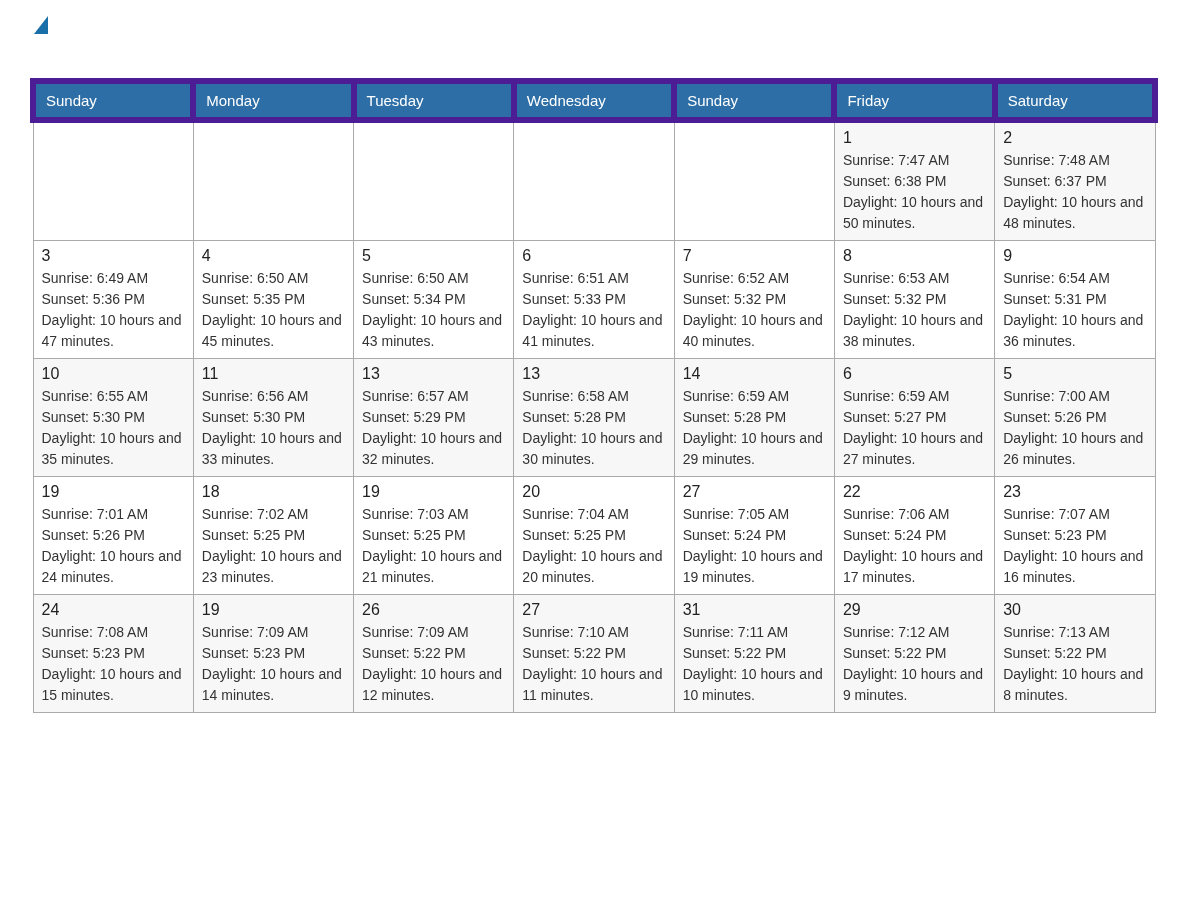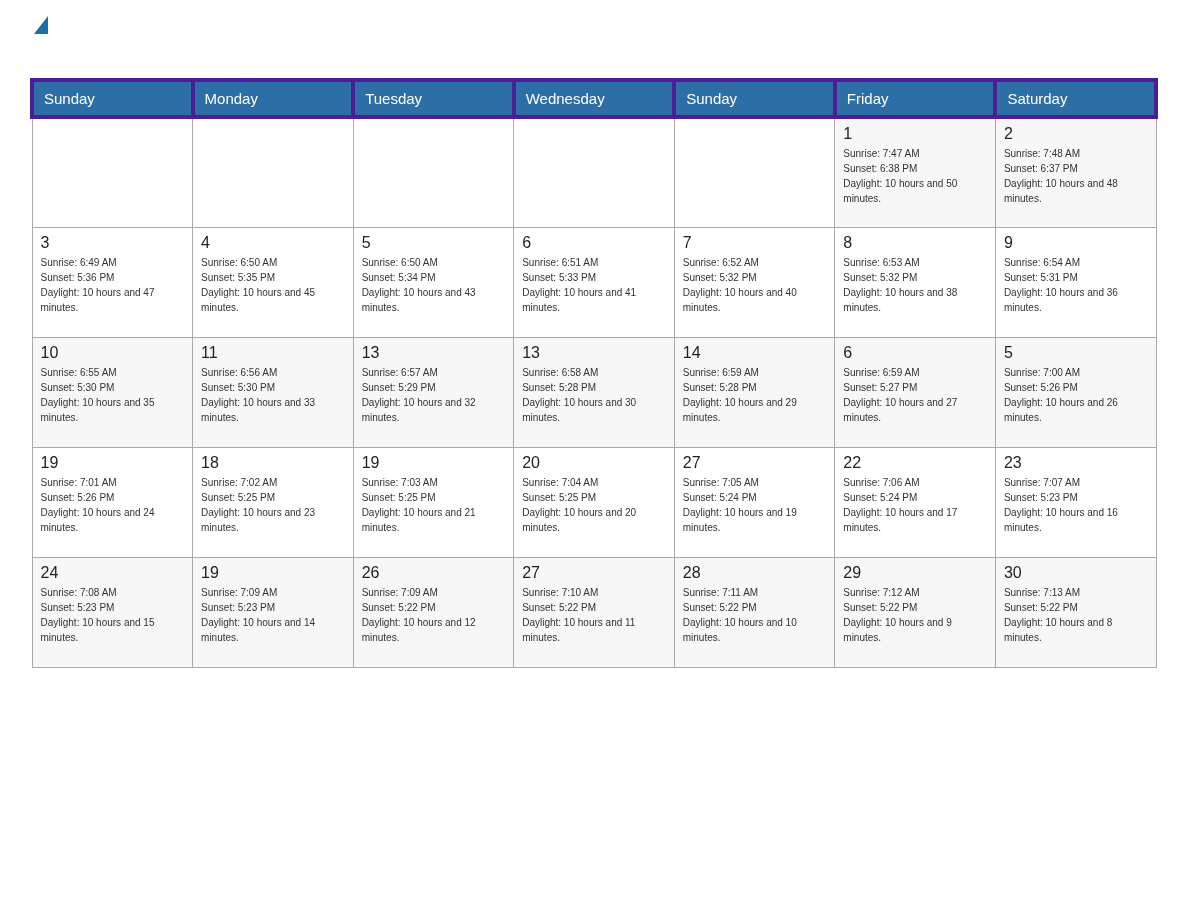--- a/index.html
+++ b/index.html
@@ -64,37 +64,37 @@
       border-collapse: collapse;
       table-layout: fixed;
     }
     thead th {
       background: #2c6ea5;
       color: #fff;
       font-size: 15px;
       font-weight: normal;
       padding: 8px 10px;
       text-align: left;
-      border: 4px solid #4c1d95;
+      border: 6px solid #4c1d95;
     }
     tbody td {
       border: 1px solid #aaa;
       vertical-align: top;
       padding: 6px 8px;
       height: 110px;
     }
     .day-number {
       font-size: 16px;
       font-weight: normal;
       color: #222;
       display: block;
       margin-bottom: 3px;
     }
     .day-info {
-      font-size: 10px;
+      font-size: 14px;
       color: #333;
       line-height: 1.5;
     }
     tbody tr:nth-child(odd) td {
       background: #f7f7f7;
     }
     tbody tr:nth-child(even) td {
       background: #fff;
     }
     .empty {
@@ -249,21 +249,21 @@
         </td>
         <td>
           <span class="day-number">26</span>
           <div class="day-info">Sunrise: 7:09 AM<br>Sunset: 5:22 PM<br>Daylight: 10 hours and 12 minutes.</div>
         </td>
         <td>
           <span class="day-number">27</span>
           <div class="day-info">Sunrise: 7:10 AM<br>Sunset: 5:22 PM<br>Daylight: 10 hours and 11 minutes.</div>
         </td>
         <td>
-          <span class="day-number">28</span>
+          <span class="day-number">31</span>
           <div class="day-info">Sunrise: 7:11 AM<br>Sunset: 5:22 PM<br>Daylight: 10 hours and 10 minutes.</div>
         </td>
         <td>
           <span class="day-number">29</span>
           <div class="day-info">Sunrise: 7:12 AM<br>Sunset: 5:22 PM<br>Daylight: 10 hours and 9 minutes.</div>
         </td>
         <td>
           <span class="day-number">30</span>
           <div class="day-info">Sunrise: 7:13 AM<br>Sunset: 5:22 PM<br>Daylight: 10 hours and 8 minutes.</div>
         </td>

